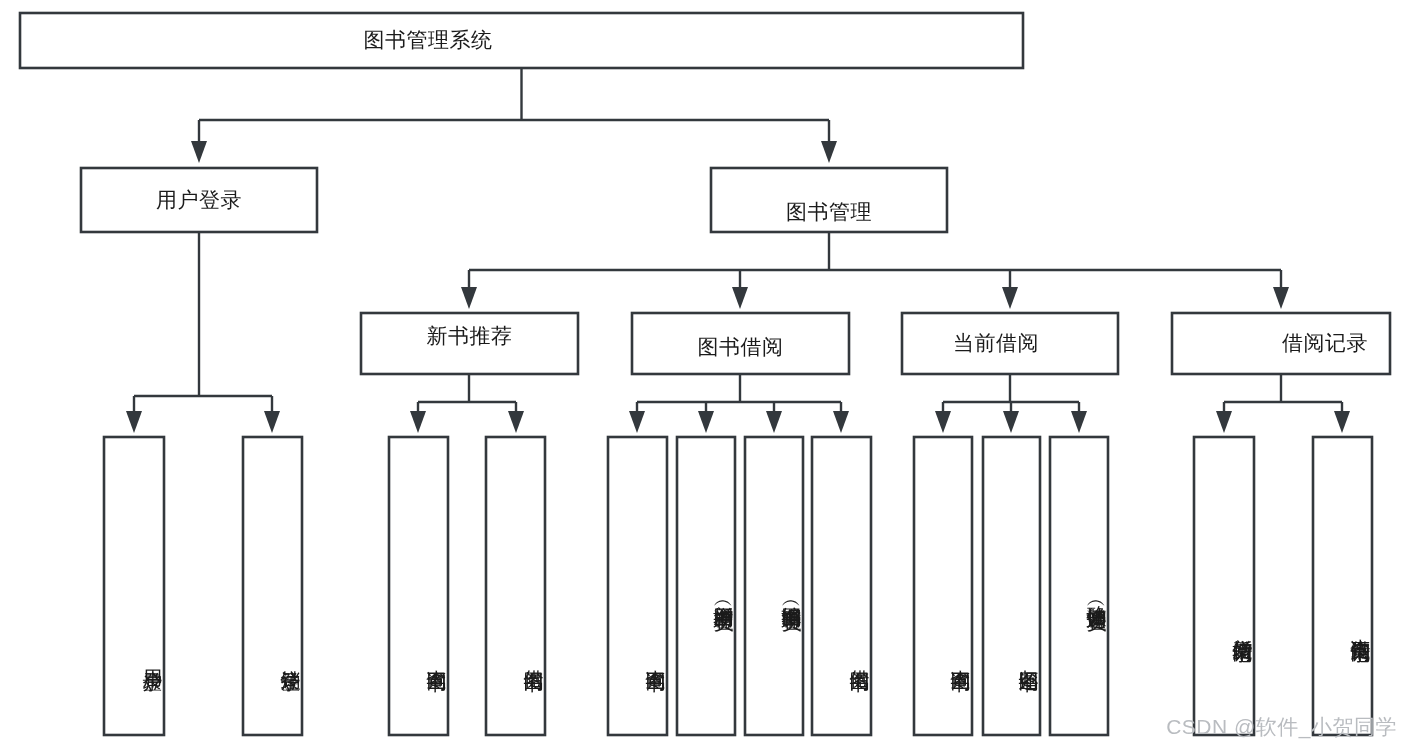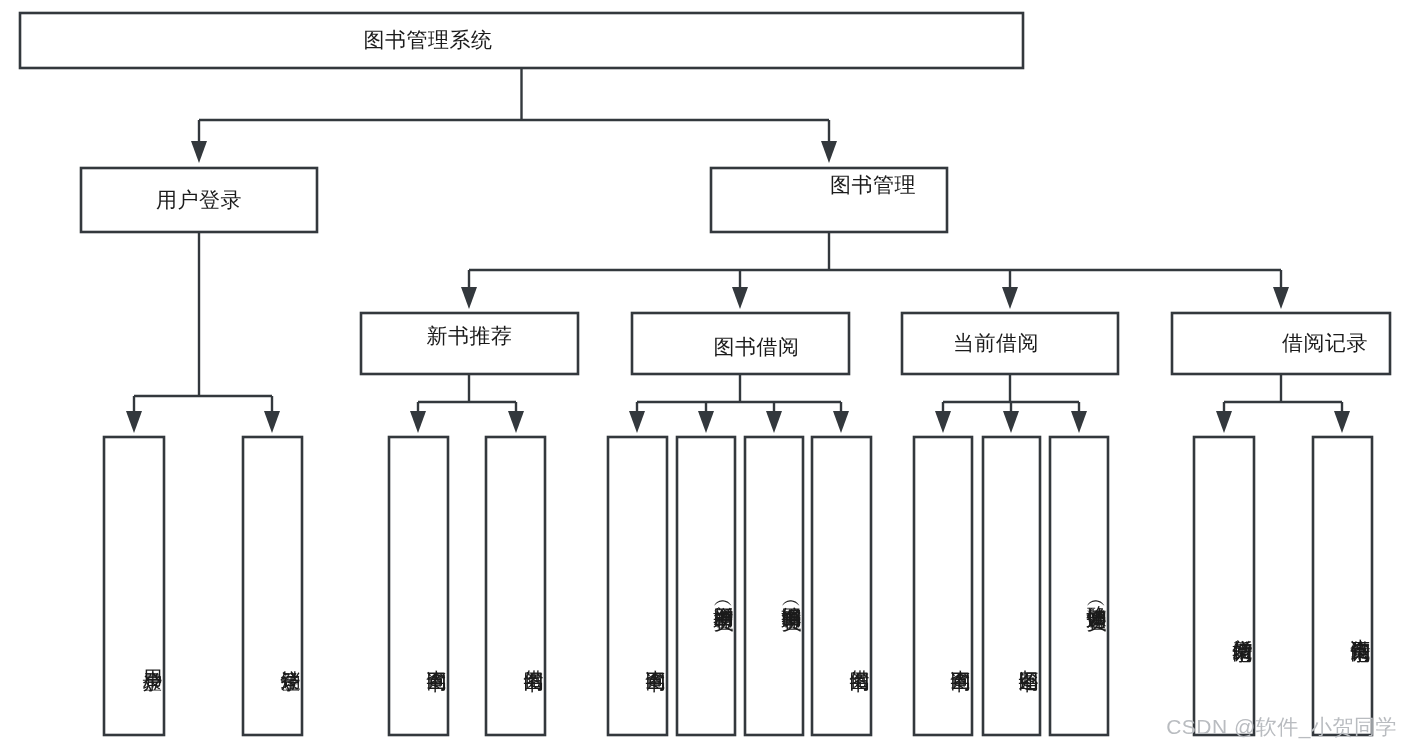--- a/index.html
+++ b/index.html
@@ -197,24 +197,24 @@
     <rect class="node-rect" x="914" y="437" width="58" height="298"></rect>
     <rect class="node-rect" x="983" y="437" width="57" height="298"></rect>
     <rect class="node-rect" x="1050" y="437" width="58" height="298"></rect>
     <rect class="node-rect" x="1194" y="437" width="60" height="298"></rect>
     <rect class="node-rect" x="1313" y="437" width="59" height="298"></rect>
   </svg>
 
   <div class="node-label-h" style="left:20px; top:13px; width:816px; height:55px;">图书管理系统</div>
 
   <div class="node-label-h" style="left:81px; top:168px; width:236px; height:64px;">用户登录</div>
-  <div class="node-label-h" style="left:711px; top:157px; width:236px; height:56px;padding-left:44px;">图书管理</div>
+  <div class="node-label-h" style="left:711px; top:184px; width:236px; height:56px;">图书管理</div>
 
   <div class="node-label-h" style="left:361px; top:313px; width:217px; height:46px;">新书推荐</div>
-  <div class="node-label-h" style="left:632px; top:313px; width:217px; height:68px;margin-left:16px;">图书借阅</div>
+  <div class="node-label-h" style="left:632px; top:313px; width:217px; height:68px;">图书借阅</div>
   <div class="node-label-h" style="left:902px; top:313px; width:188px; height:61px;border-radius:16px;">当前借阅</div>
   <div class="node-label-h" style="left:1172px; top:313px; width:218px; height:61px;padding-left:44px;">借阅记录</div>
 
   <div class="node-label-v" style="left:104px; top:437px; width:60px; height:298px; padding-top:70px;">用户登录</div>
   <div class="node-label-v" style="left:243px; top:437px; width:59px; height:298px; padding-top:70px;">注销登录</div>
   <div class="node-label-v" style="left:389px; top:437px; width:59px; height:298px; padding-top:70px;">查询图书</div>
   <div class="node-label-v" style="left:486px; top:437px; width:59px; height:298px; padding-top:70px;">借阅图书</div>
   <div class="node-label-v" style="left:608px; top:437px; width:59px; height:298px; padding-top:70px;">查询图书</div>
   <div class="node-label-v" style="left:677px; top:437px; width:58px; height:298px; padding-top:8px;">新增图书（管理员）</div>
   <div class="node-label-v" style="left:745px; top:437px; width:58px; height:298px; padding-top:8px;">编辑图书（管理员）</div>

